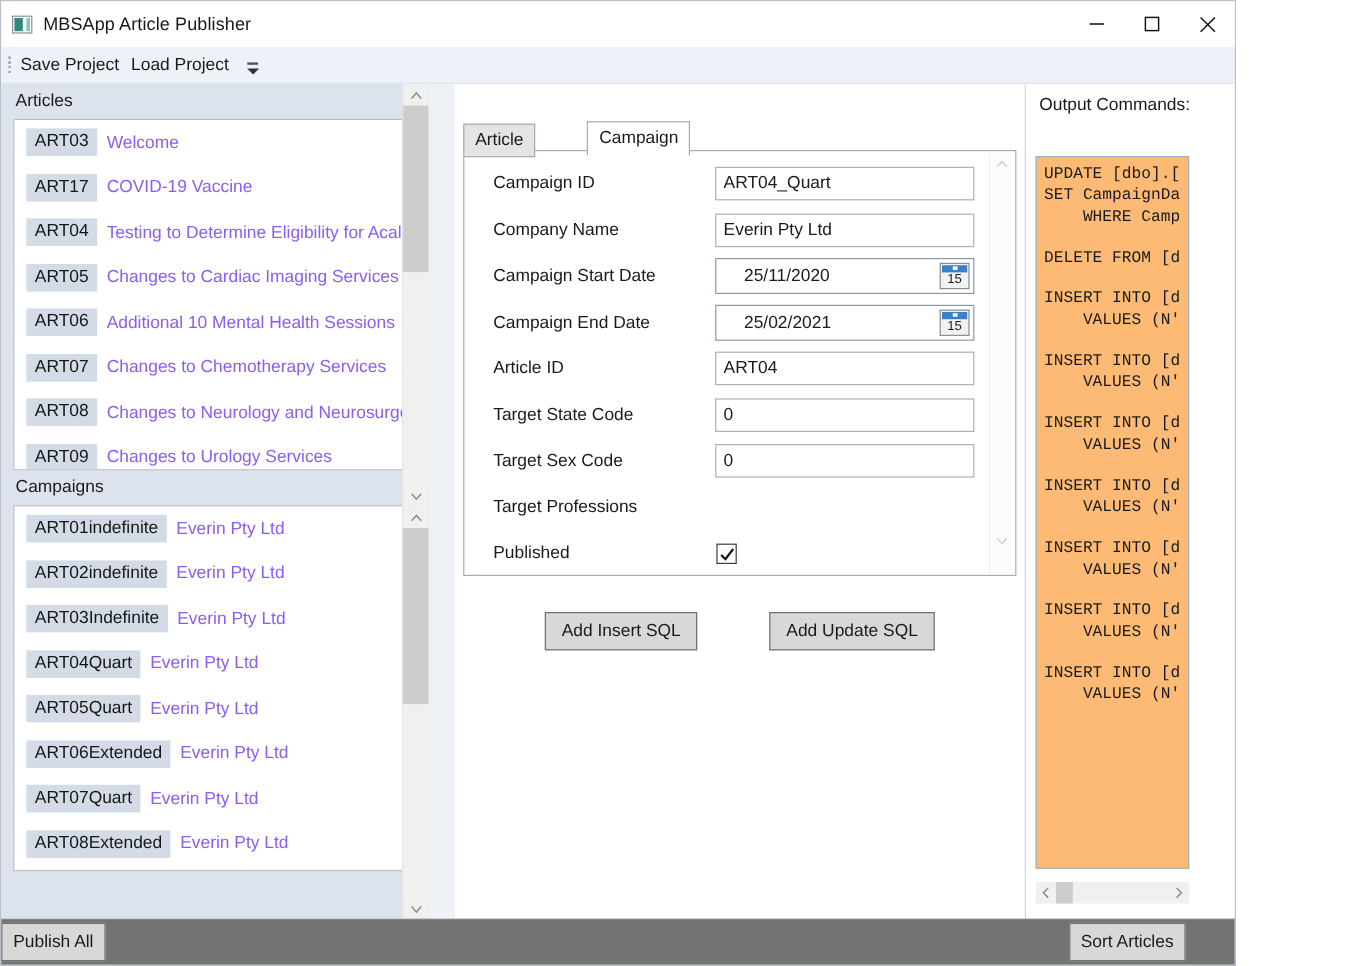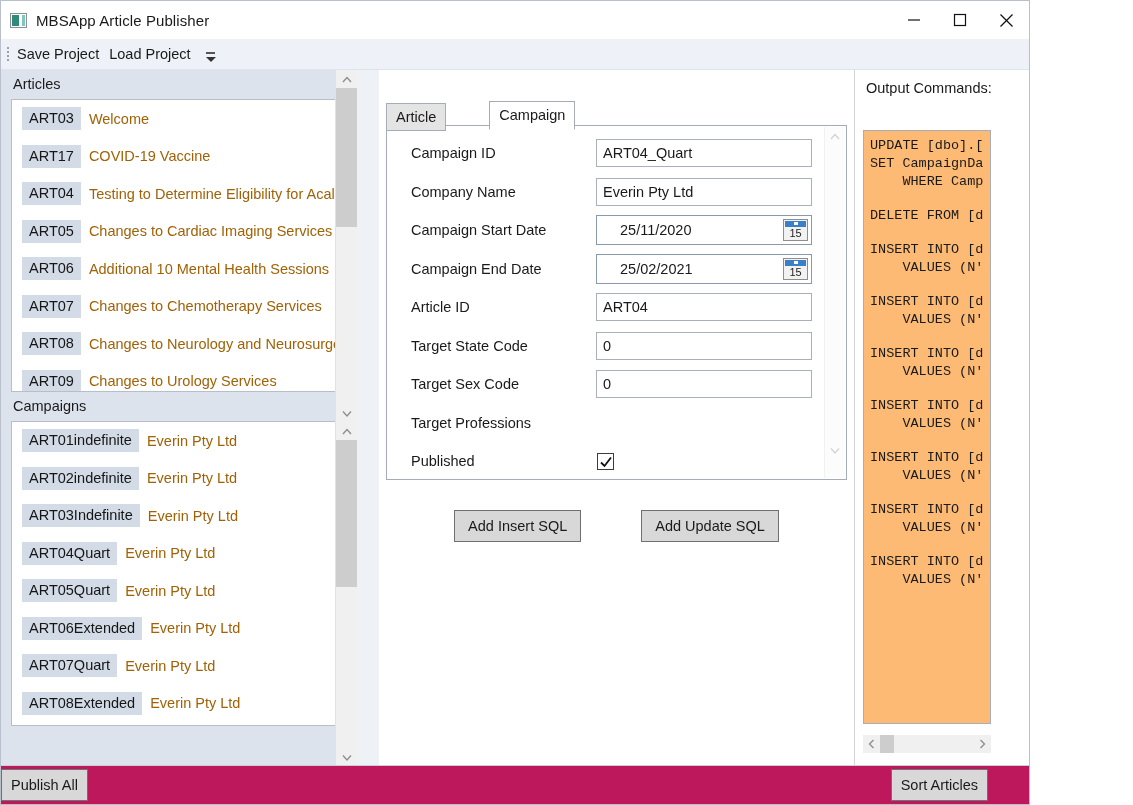--- a/index.html
+++ b/index.html
@@ -88,21 +88,21 @@
     overflow: hidden;
   }
   .lrow {
     display: flex; align-items: center; height: 37.5px; padding-left: 10px;
     white-space: nowrap;
   }
   .badge {
     background: #d3dbe7; color: #161616; font-size: 14.5px;
     padding: 3px 7px 4px 7px; margin-right: 8px; flex: none;
   }
-  .ltext { font-size: 14.5px; color: #a16207; }
+  .ltext { font-size: 14.5px; color: #8b5cf6; }
 
   #articles-list { height: 293px; }
   #campaigns-list { height: 305px; }
 
   
   .vsb {
     position: absolute; right: 0; width: 22px;
     background: #f0f0f0; border-left: 1px solid #e2e2e2;
   }
   .sbtn {
@@ -198,21 +198,21 @@
     position: absolute; left: 8px; right: 38px; bottom: 12px; height: 18px;
     background: #f0f0f0; display: flex; align-items: center;
   }
   .hsb .hbtn { width: 17px; height: 18px; display: flex; align-items: center; justify-content: center; color: #8d8d8d; }
   .hsb .hthumb { width: 14px; height: 18px; background: #cdcdcd; }
   .hsb .htrough { flex: 1; }
 
   
   .bottom {
     position: absolute; left: 0; right: 0; bottom: 0; height: 39px;
-    background: #be185d; border-top: 1px solid #c9ced8;
+    background: #737373; border-top: 1px solid #c9ced8;
     display: flex; align-items: center;
   }
   .bbtn {
     background: #d8d8d8; border: 1px solid #707070;
     font-family: "Liberation Sans", sans-serif; font-size: 14.5px; color: #1a1a1a;
     padding: 7px 9px; cursor: default;
   }
   .spacer { flex: 1; }
 </style>
 </head>

